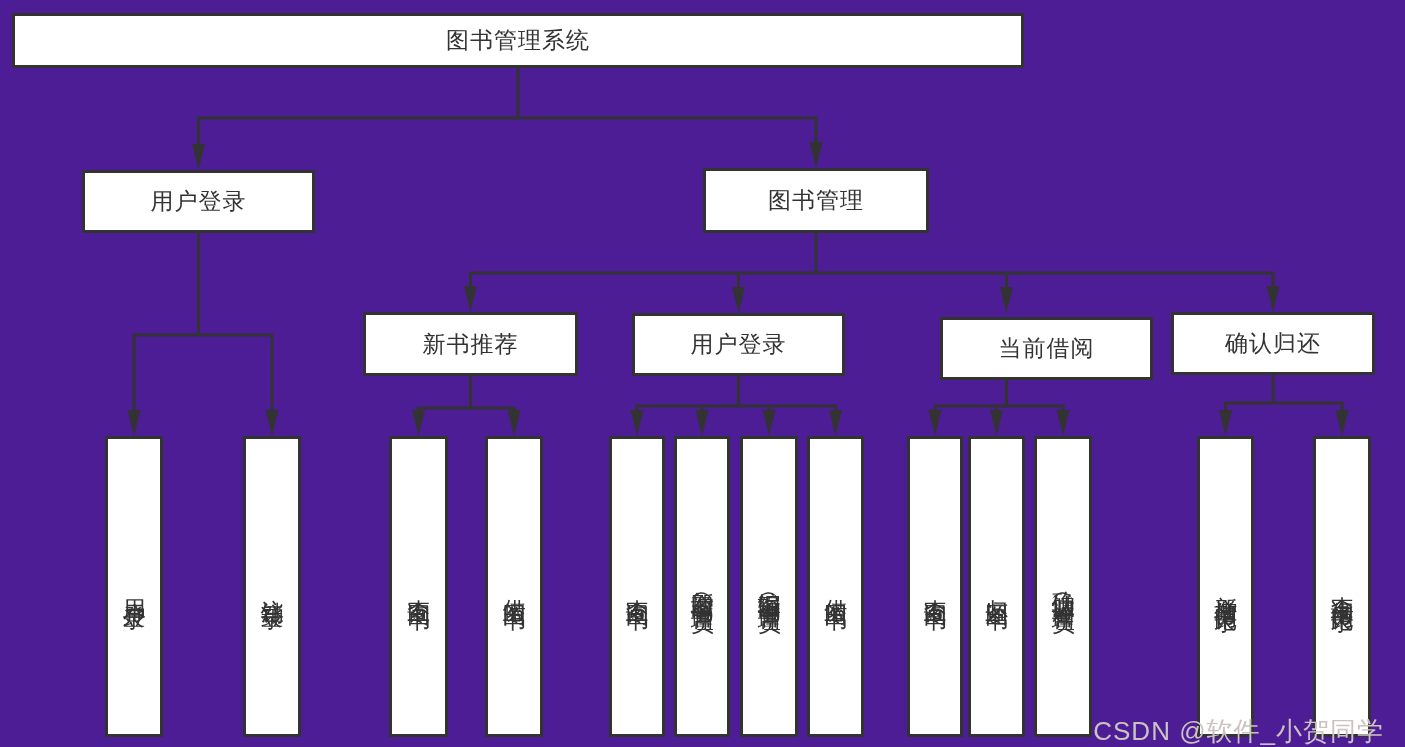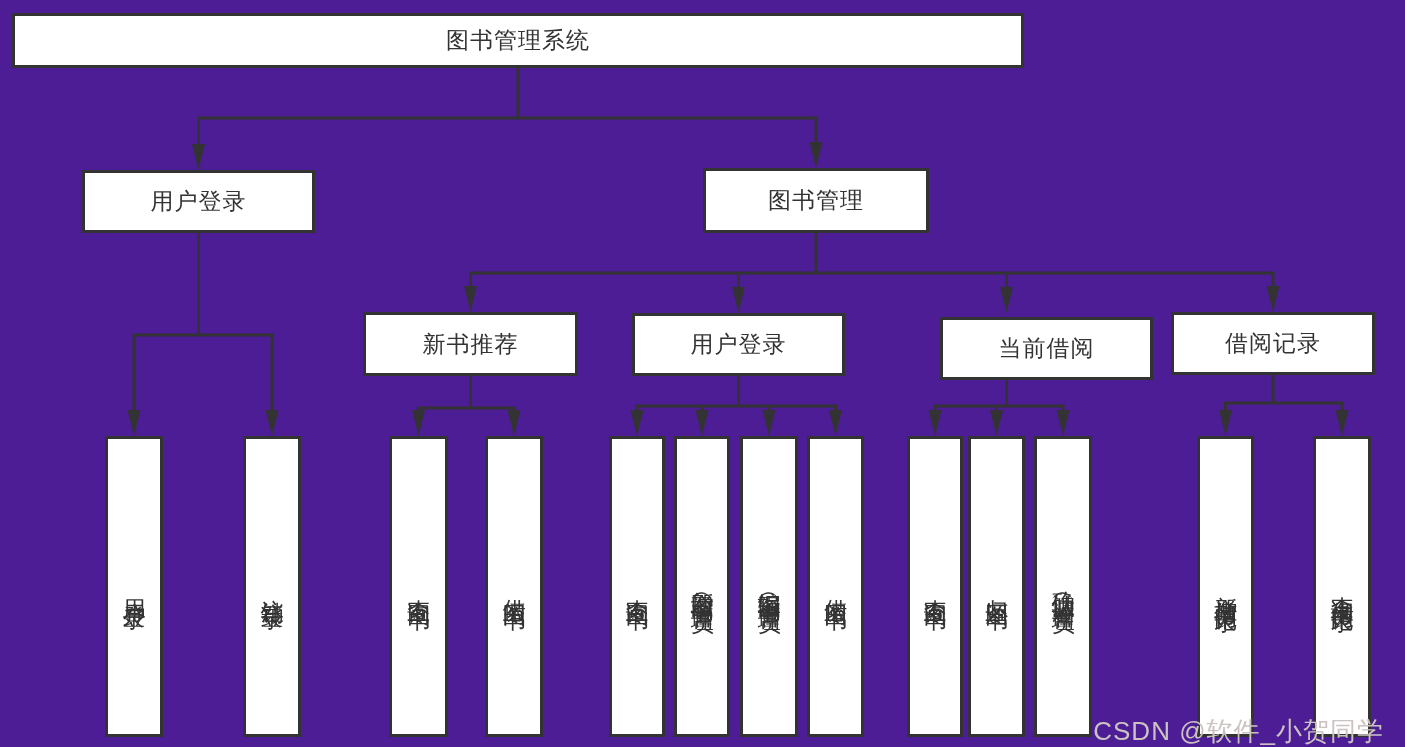--- a/index.html
+++ b/index.html
@@ -61,21 +61,21 @@
   <div class="node" style="left:363px;top:312px;width:209px;height:58px;">
     <span class="h-label">新书推荐</span>
   </div>
   <div class="node" style="left:632px;top:313px;width:207px;height:57px;">
     <span class="h-label">用户登录</span>
   </div>
   <div class="node" style="left:900px;top:317px;width:207px;height:57px;margin-left:40px;">
     <span class="h-label">当前借阅</span>
   </div>
   <div class="node" style="left:1171px;top:312px;width:198px;height:57px;">
-    <span class="h-label">借阅记录</span>
+    <span class="h-label">确认归还</span>
   </div>
 
   <div class="node leaf" style="left:105px;top:436px;width:52px;height:295px;">
     <span>用户登录</span>
   </div>
   <div class="node leaf" style="left:243px;top:436px;width:52px;height:295px;">
     <span>注销登录</span>
   </div>
 
   <div class="node leaf" style="left:389px;top:436px;width:53px;height:295px;">

